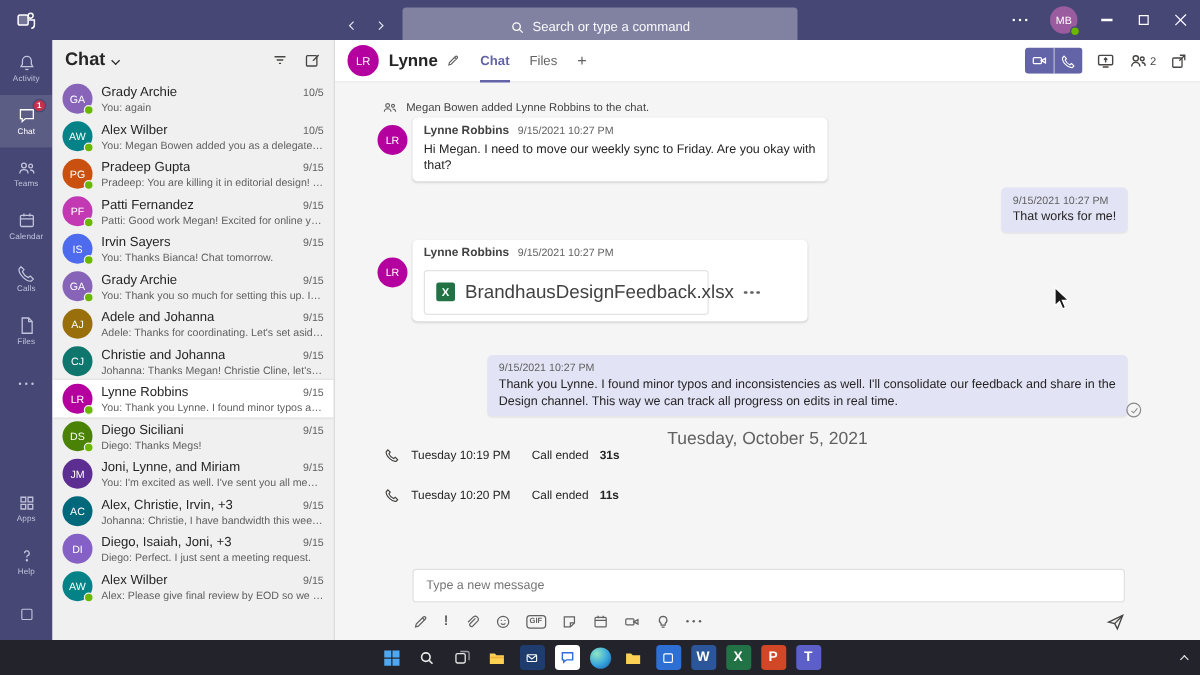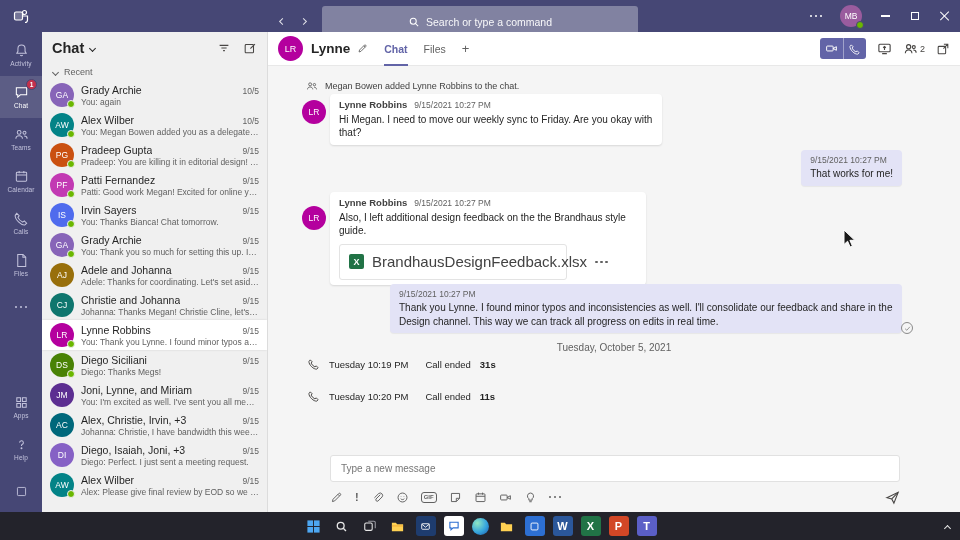--- a/index.html
+++ b/index.html
@@ -87,21 +87,21 @@
   .bname { font-size:9.5px; font-weight:bold; color:#424242; }
   .btime { font-size:8.5px; color:#616161; }
   .bubble.out { background:#e3e3f6; box-shadow:0 1px 1px rgba(0,0,0,.06); }
   .bubble.out .btime { display:block; margin-bottom:1px; }
   .filecard { margin-top:6px; display:flex; align-items:center; gap:8px; border:1px solid #e3e3e3; border-radius:3px; background:#fff; padding:7px 9px; width:228px; }
   .xlsicon { width:15px; height:15px; background:#217346; border-radius:2px; color:#fff; font-size:9px; font-weight:bold; display:flex; align-items:center; justify-content:center; flex:none; }
   .fname { font-size:15px; color:#424242; white-space:nowrap; }
   .fdots { margin-left:auto; color:#616161; }
   .receipt { position:absolute; top:256px; right:47px; width:12px; height:12px; border-radius:50%; border:1px solid #8a8a8a; color:#8a8a8a;
              display:flex; align-items:center; justify-content:center; }
-  .divider { position:absolute; top:276px; left:0; right:0; text-align:center; font-size:10px; color:#616161; }
+  .divider { position:absolute; top:276px; left:0; right:0; text-align:center; font-size:14px; color:#616161; }
   .callrow { position:absolute; left:40px; display:flex; align-items:center; gap:9px; font-size:9.5px; color:#252525; }
   .callrow .cstat { margin-left:8px; }
   .callrow b { font-weight:bold; }
 
   
   .compose-input { position:absolute; left:62px; right:60px; top:423px; height:27px; border:1px solid #e1e1e1; border-radius:3px;
                    background:#fff; font-size:10px; padding:4px 10px; color:#252525; font-family:"Liberation Sans",sans-serif; outline:none; }
   .compose-input::placeholder { color:#767676; }
   .ctools { position:absolute; left:62px; right:60px; top:456px; height:18px; display:flex; align-items:center; gap:12px; color:#616161; }
   .gifbox { border:1.2px solid currentColor; border-radius:3px; font-size:6px; font-weight:bold; padding:1.5px 2px; line-height:1; }
@@ -271,24 +271,20 @@
             </svg>
           </span>
         <span>
             <svg width="14" height="14" viewBox="0 0 16 16" fill="none" stroke="currentColor" stroke-width="1.2">
               <rect x="2.5" y="4" width="9.5" height="9.5" rx="1"></rect>
               <path d="M8.5 7.7L13.2 3l.9.9-4.7 4.7-1.4.5z" fill="currentColor" stroke="none"></path>
             </svg>
           </span>
       </span>
     </div>
-    <div class="cl-section">
-      <i class="chev d"></i>
-      <span>Recent</span>
-    </div>
     <div class="cl-items">
 
       <div class="ci">
         <span class="av" style="background: rgb(135, 100, 184);">
             <span>GA</span>
             <i class="presence"></i>
           </span>
         <span class="ci-main">
             <span class="ci-top">
               <span class="ci-name">Grady Archie</span>
@@ -549,21 +545,20 @@
       </div>
 
       <span class="msg-av" style="left:34px; top:140px;">
           <span>LR</span>
         </span>
       <div class="bubble" style="left:62px; top:126px; width:316px;">
         <div class="bh">
             <span class="bname">Lynne Robbins</span>
             <span class="btime">9/15/2021 10:27 PM</span>
           </div>
-        <div>Also, I left additional design feedback on the the Brandhaus style guide.</div>
         <div class="filecard">
           <span class="xlsicon">X</span>
           <span class="fname">BrandhausDesignFeedback.xlsx</span>
           <span class="fdots dots">
               <b></b>
               <b></b>
               <b></b>
             </span>
         </div>
       </div>

